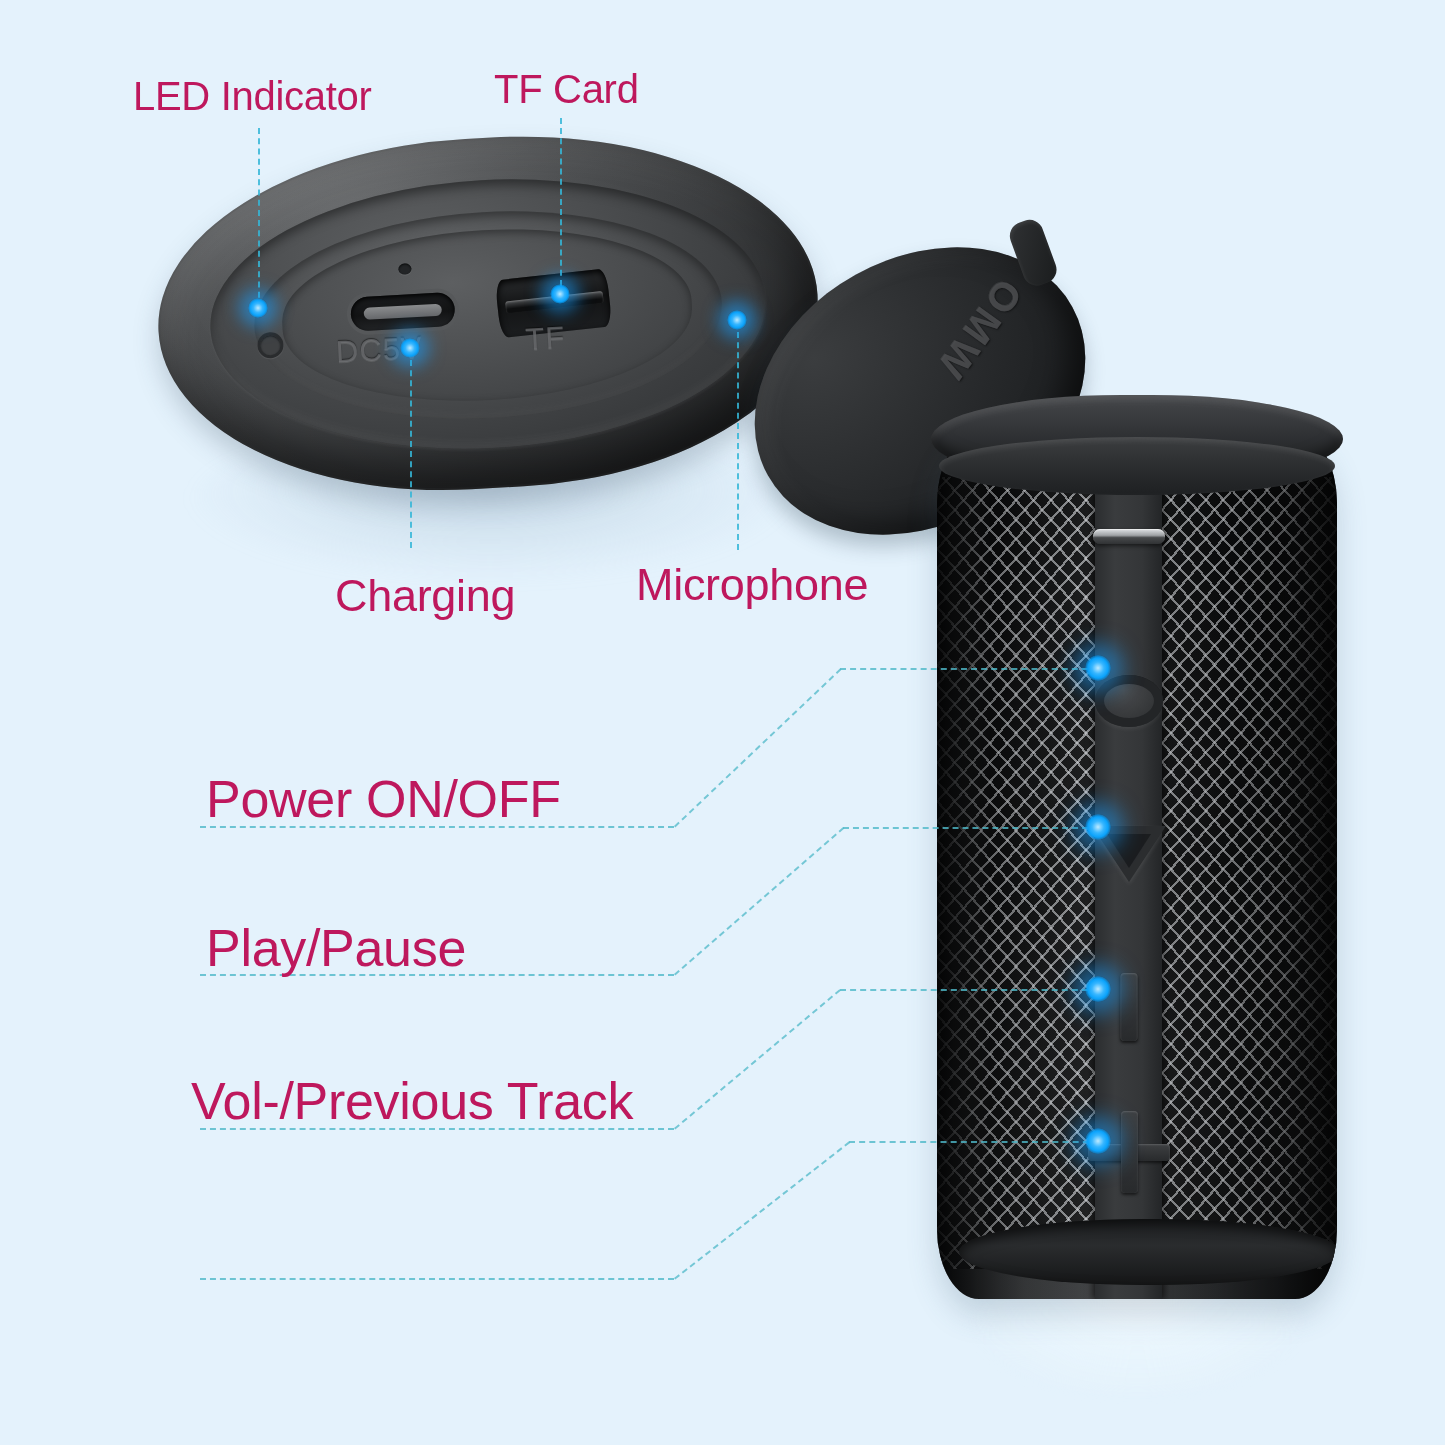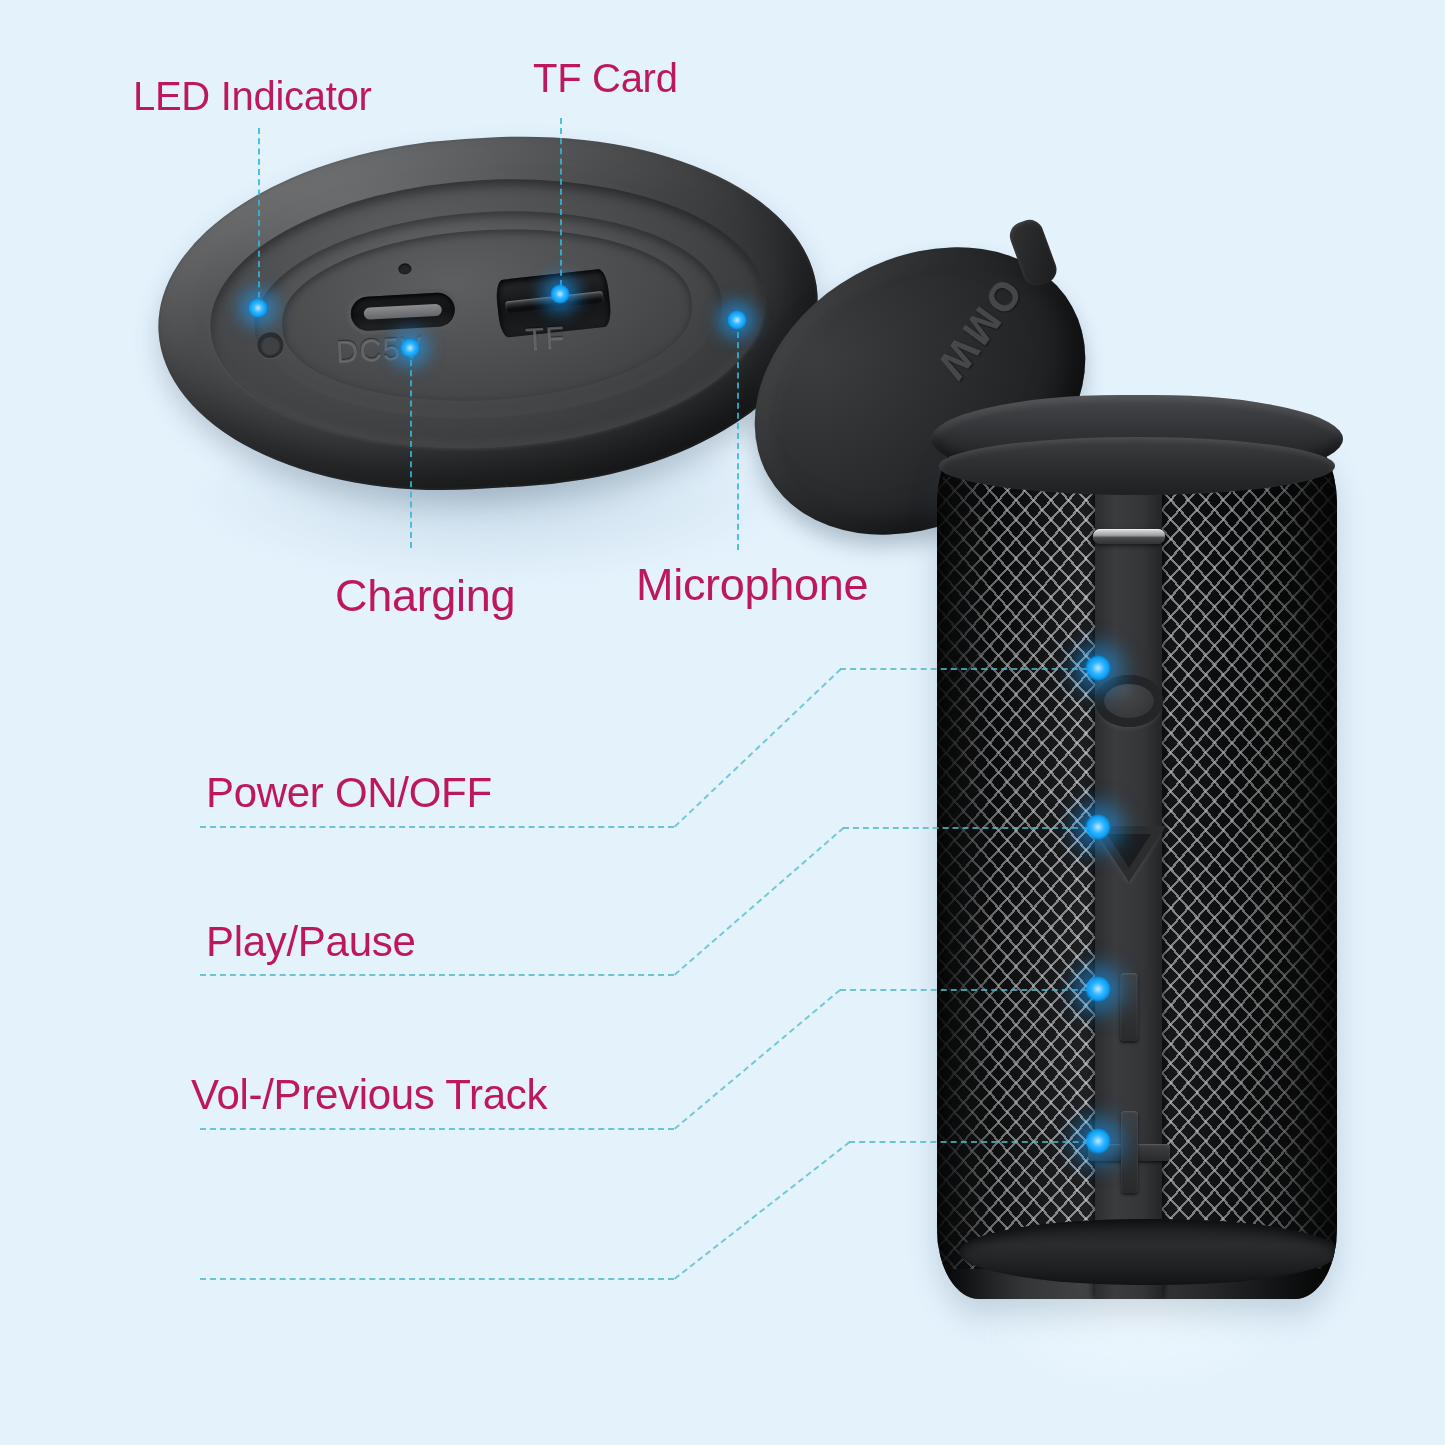--- a/index.html
+++ b/index.html
@@ -21,21 +21,21 @@
   .label {
     position: absolute;
     color: #be185d;
     font-family: "Liberation Sans", sans-serif;
     font-weight: 400;
     white-space: nowrap;
     letter-spacing: -0.3px;
   }
   .label-top    { font-size: 40px; }
   .label-mid    { font-size: 45px; }
-  .label-left   { font-size: 42px; }
+  .label-left   { font-size: 52px; }
 
   
   .lead-v {
     position: absolute;
     width: 0;
     border-left: 2px dashed #35b7d8;
     opacity: .85;
   }
   .lead-h {
     position: absolute;
@@ -544,21 +544,21 @@
   <div class="dot" style="left:258px; top:308px;"></div>
   <div class="dot" style="left:560px; top:294px;"></div>
   <div class="dot" style="left:410px; top:348px;"></div>
   <div class="dot" style="left:737px; top:320px;"></div>
   <div class="dot big" style="left:1098px; top:668px;"></div>
   <div class="dot big" style="left:1098px; top:827px;"></div>
   <div class="dot big" style="left:1098px; top:989px;"></div>
   <div class="dot big" style="left:1098px; top:1141px;"></div>
 
   <div class="label label-top" style="left:133px; top:74px;">LED Indicator</div>
-  <div class="label label-top" style="left:494px; top:56px;margin-left:39px;">TF Card</div>
+  <div class="label label-top" style="left:494px; top:67px;">TF Card</div>
 
   <div class="label label-mid" style="left:335px; top:570px;">Charging</div>
   <div class="label label-mid" style="left:636px; top:559px;">Microphone</div>
 
   <div class="label label-left" style="left:206px; top:769px;">Power ON/OFF</div>
   <div class="label label-left" style="left:206px; top:918px;text-align:center;">Play/Pause</div>
   <div class="label label-left" style="left:191px; top:1071px;">Vol-/Previous Track</div>
 
 </div>
 

